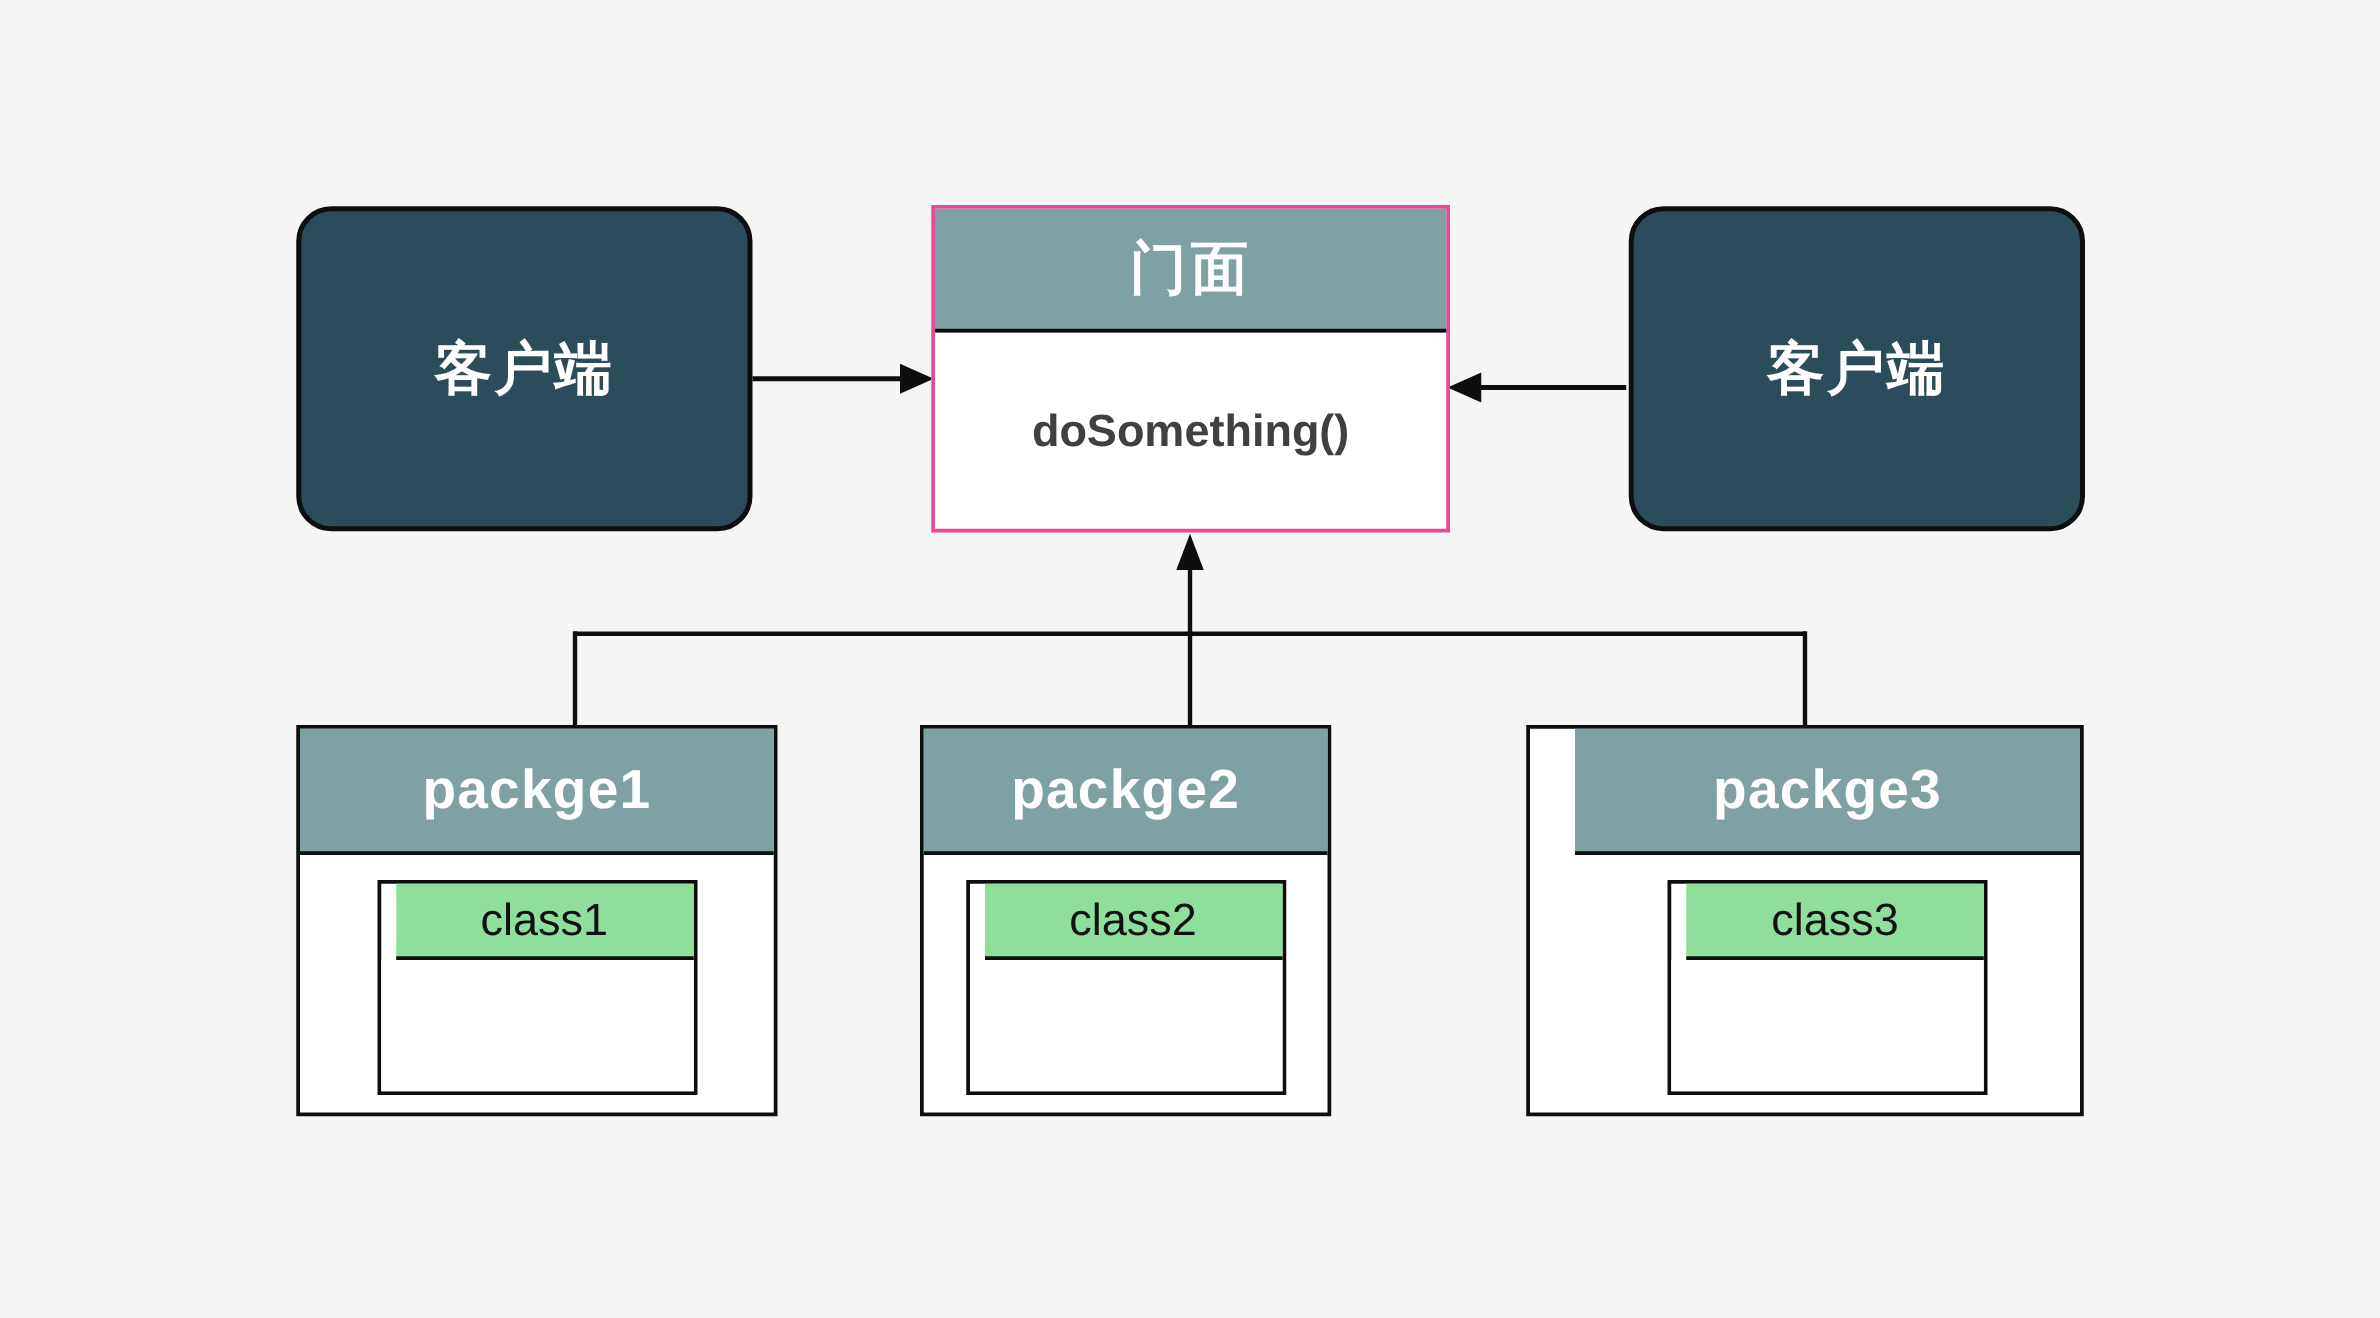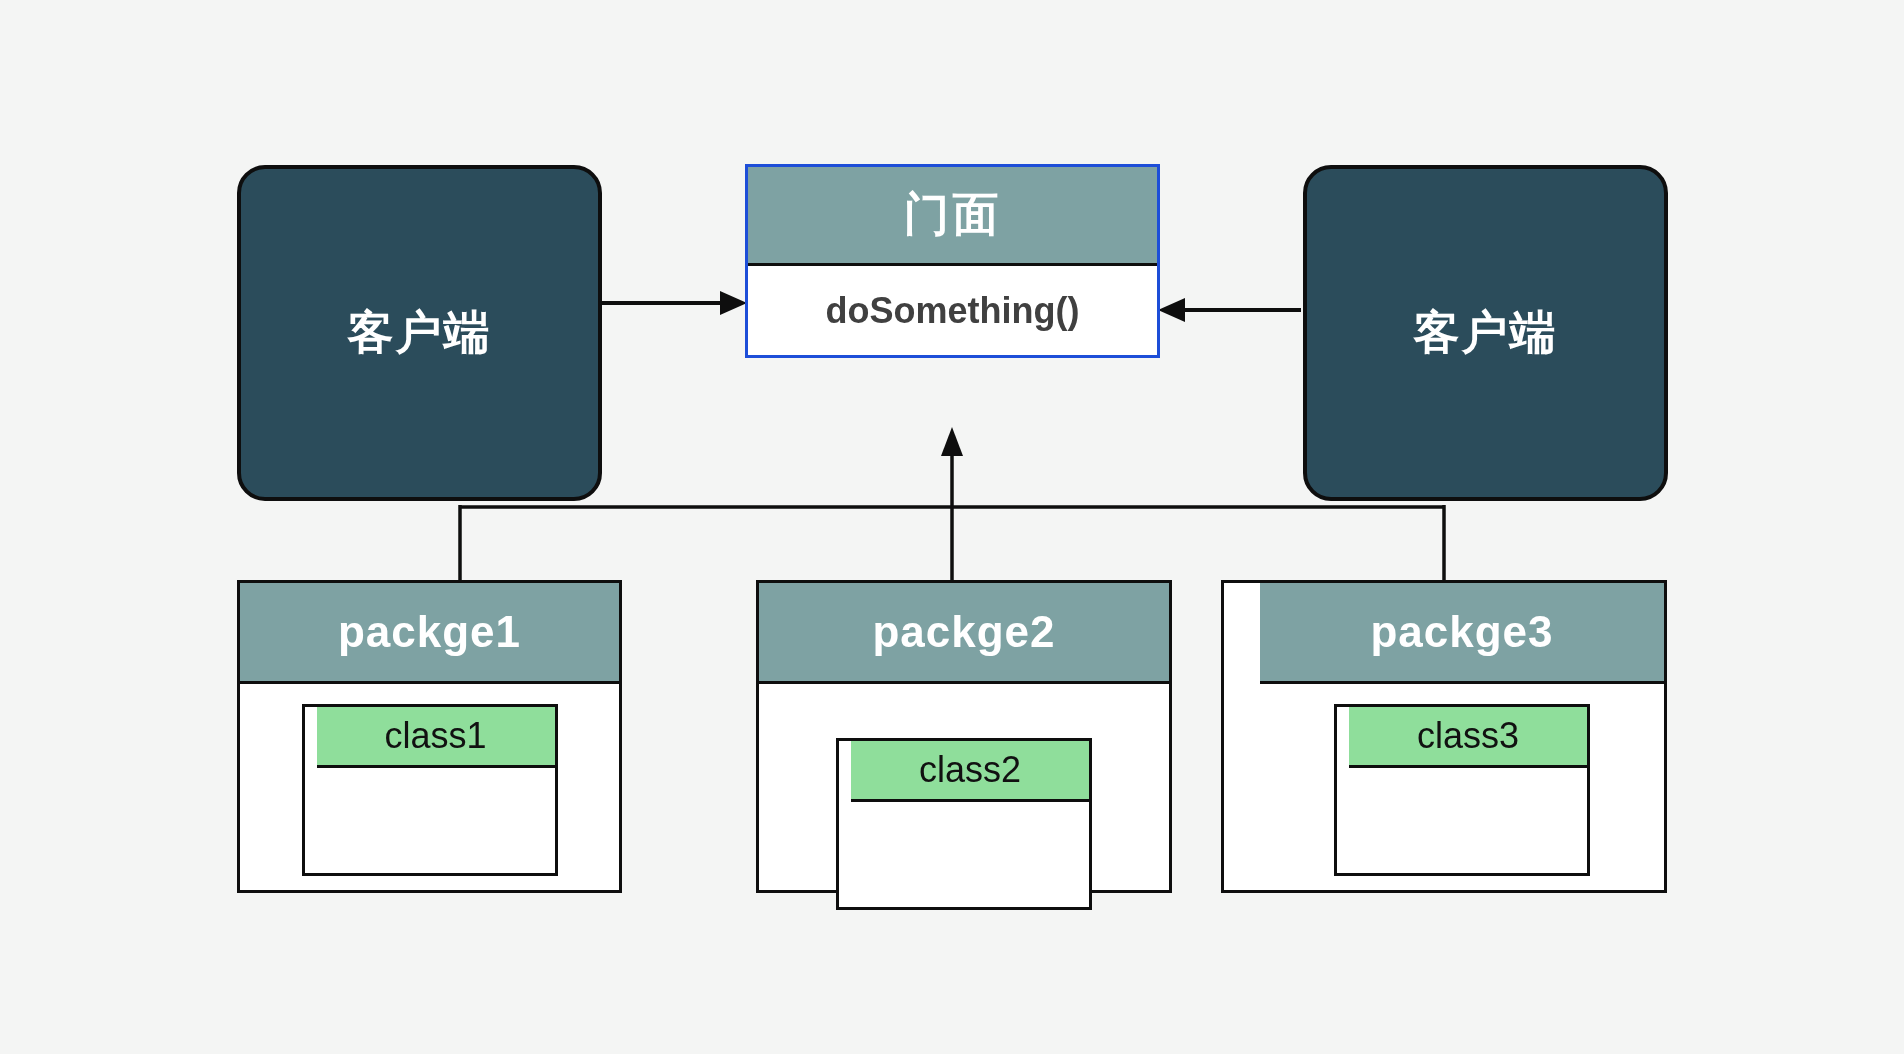--- a/index.html
+++ b/index.html
@@ -20,42 +20,42 @@
     position: absolute;
     left: 0; top: 0;
     width: 1904px; height: 1054px;
     pointer-events: none;
   }
   
   .client {
     position: absolute;
     top: 165px;
     width: 365px;
-    height: 336px;
+    height: 260px;
     background: #2B4C5B;
     border: 4px solid #0E0E0E;
     border-radius: 28px;
     box-sizing: border-box;
     display: flex;
     align-items: center;
     justify-content: center;
     color: #FFFFFF;
     font-size: 46px;
     font-weight: 700;
     letter-spacing: 2px;
   }
   .client.left  { left: 237px; }
   .client.right { left: 1303px; }
 
   
   .facade {
     position: absolute;
     left: 745px; top: 164px;
-    width: 415px; height: 194px;
-    border: 3px solid #1d4ed8;
+    width: 415px; height: 262px;
+    border: 3px solid #ec4899;
     box-sizing: border-box;
     background: #FFFFFF;
     display: flex;
     flex-direction: column;
   }
   .facade-header {
     height: 96px;
     background: #7EA2A3;
     border-bottom: 3px solid #0E0E0E;
     display: flex;
@@ -82,21 +82,21 @@
     position: absolute;
     top: 580px;
     height: 313px;
     border: 3px solid #0E0E0E;
     box-sizing: border-box;
     background: #FFFFFF;
     display: flex;
     flex-direction: column;
   }
   .package.p1 { left: 237px;  width: 385px; }
-  .package.p2 { left: 756px;  width: 416px; gap: 34px; }
+  .package.p2 { left: 736px;  width: 329px; }
   .package.p3 { left: 1221px; width: 446px; padding-left: 36px; }
   .pkg-header {
     height: 98px;
     background: #7EA2A3;
     border-bottom: 3px solid #0E0E0E;
     display: flex;
     align-items: center;
     justify-content: center;
     color: #FFFFFF;
     font-size: 44px;

